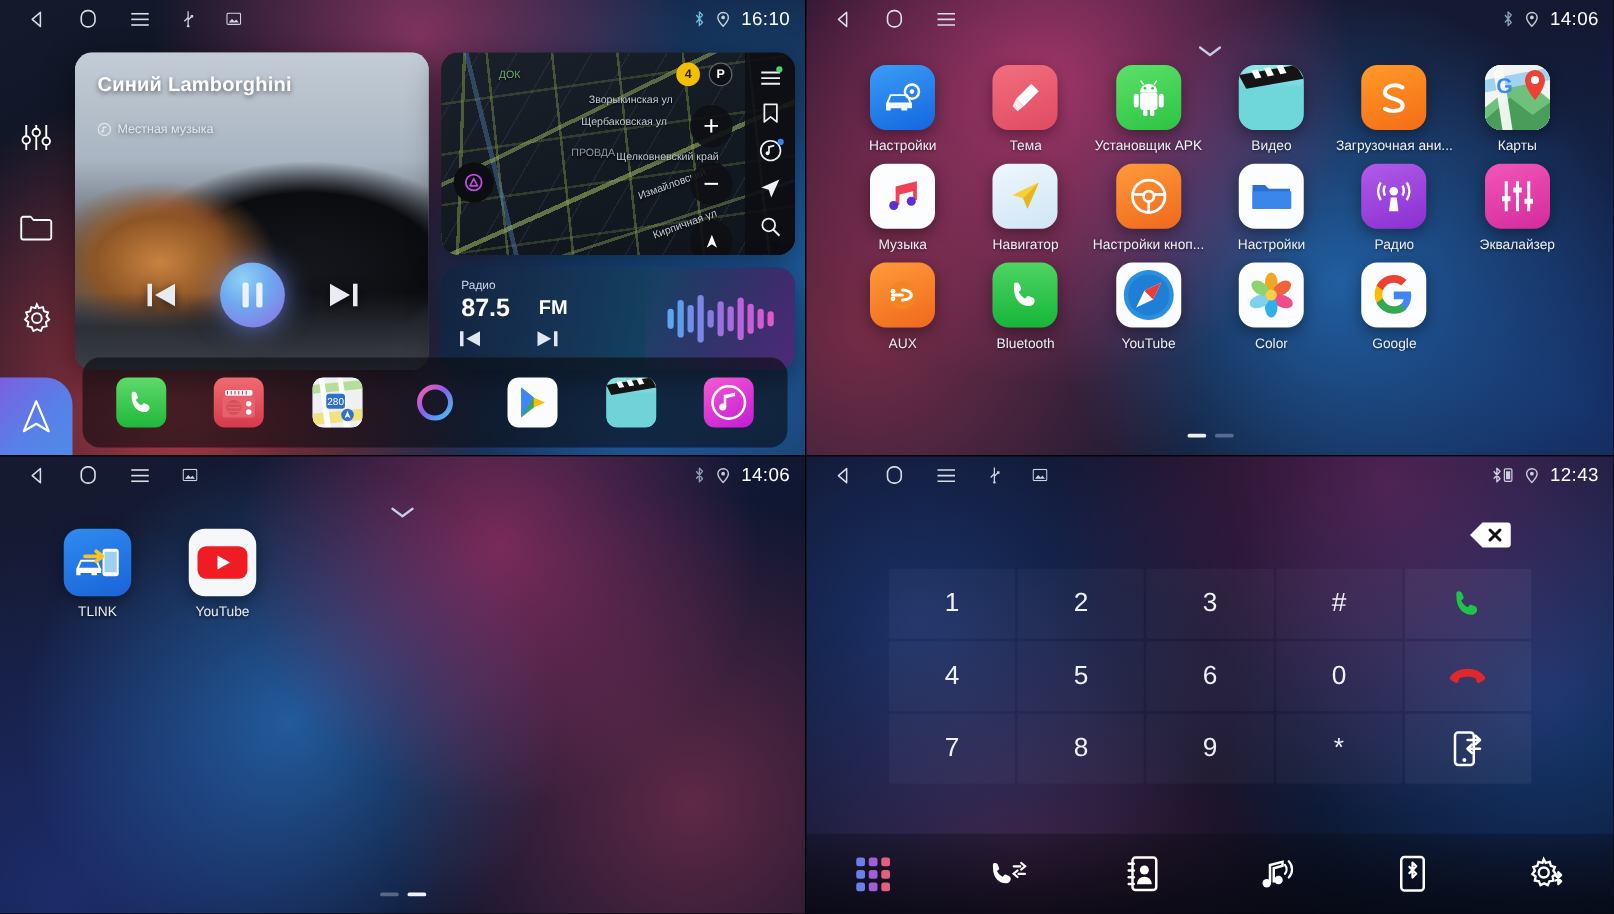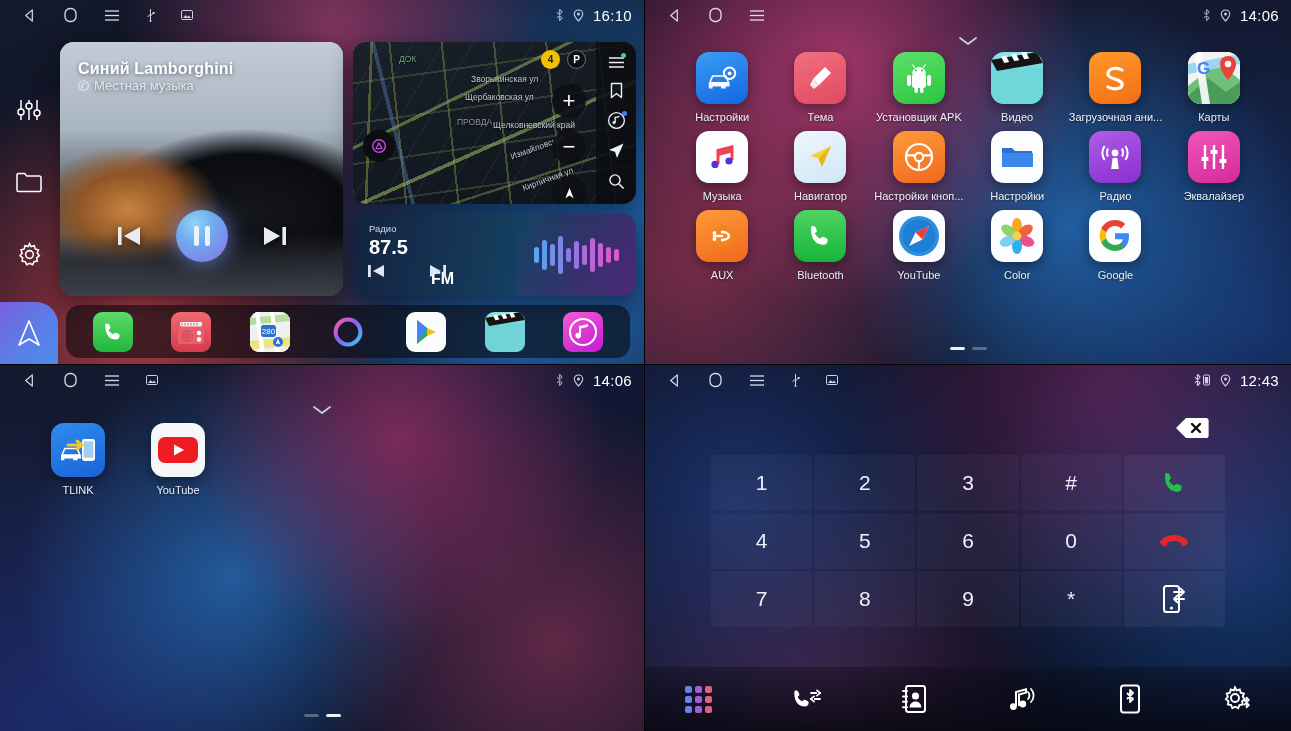--- a/index.html
+++ b/index.html
@@ -57,21 +57,21 @@
        radial-gradient(ellipse 60px 46px at 17% 62%, #d7c08a 0%, rgba(190,160,110,0) 72%),
        radial-gradient(ellipse 190px 110px at 66% 68%, #15171c 0%, #0b0c10 55%, rgba(10,10,14,0) 78%),
        radial-gradient(ellipse 80px 44px at 47% 76%, #d9b094 0%, rgba(200,160,130,0) 70%),
        radial-gradient(circle 22px at 73% 82%, #2f9bdc 0%, rgba(30,120,190,0) 75%),
        linear-gradient(180deg,#c3ccd6 0%,#a9b5c2 34%,#545a63 63%,#43474f 100%);
   }
   .album .shade { position:absolute; left:0; right:0; bottom:0; height:62px;
                   background:linear-gradient(180deg,rgba(40,43,50,0) 0%,rgba(40,43,50,.88) 45%,#3b3f47 100%); }
   .album .meta { position:absolute; left:18px; top:18px; z-index:3; text-shadow:0 1px 4px rgba(0,0,0,.5); }
   .album .title { color:#fff; font-size:16px; font-weight:bold; letter-spacing:.2px; }
-  .album .sub { color:#e2e6ec; font-size:13px; margin-top:0; display:flex; align-items:center; gap:5px; }
+  .album .sub { color:#e2e6ec; font-size:10px; margin-top:20px; display:flex; align-items:center; gap:5px; }
   .album .ctrls { position:absolute; left:0; right:0; bottom:34px; z-index:4;
                   display:flex; align-items:center; justify-content:center; gap:34px; }
   .ctrl { color:#e8ecf2; filter:drop-shadow(0 2px 4px rgba(0,0,0,.6)); cursor:pointer; }
   .playbtn { width:52px; height:52px; border-radius:50%;
      background:radial-gradient(circle at 36% 26%,#8fd2f5 0%,#6fa9f0 40%,#8a6fe4 100%);
      box-shadow:0 0 22px rgba(120,150,250,.75); display:flex; align-items:center;
      justify-content:center; gap:6px; }
   .playbtn i { width:5px; height:20px; background:#eaf2ff; border-radius:2px; display:block; }
 
   
@@ -106,29 +106,29 @@
   .map .pill.traffic { background:#f2c000; color:#2a2200; }
   .map .pill.park { background:rgba(14,16,20,.9); color:#fff; border:1px solid rgba(255,255,255,.35); }
   .map .alice { position:absolute; left:10px; bottom:42px; width:32px; height:32px; border-radius:50%;
                 background:#0b0d11; display:flex; align-items:center; justify-content:center; }
 
   
   .radio { background:linear-gradient(100deg,#12233f 0%,#163354 35%,#134160 60%,#1a2b4a 100%);
            position:relative; }
   .radio .lbl { position:absolute; left:16px; top:9px; color:#cdd9e8; font-size:9.5px; }
   .radio .freq { position:absolute; left:16px; top:22px; color:#fff; font-size:20px; font-weight:bold; }
-  .radio .band { position:absolute; left:78px; top:24px; color:#fff; font-size:16px; font-weight:bold;margin-top:32px; }
+  .radio .band { position:absolute; left:78px; top:24px; color:#fff; font-size:16px; font-weight:bold; }
   .radio .btns { position:absolute; left:14px; top:49px; display:flex; gap:44px; color:#dfe7f2; }
   .radio .eq { position:absolute; right:0; top:0; bottom:0; width:120px;
      background:linear-gradient(120deg,rgba(25,60,110,0) 0%, rgba(120,40,160,.55) 100%);
      display:flex; align-items:center; justify-content:center; gap:3px; border-radius:0 14px 14px 0; }
   .radio .eq b { width:5px; border-radius:3px; display:block; }
 
   
-  .p1-dock { position:absolute; left:66px; right:14px; bottom:6px; height:53px; z-index:18;
+  .p1-dock { position:absolute; left:66px; right:14px; bottom:6px; height:72px; z-index:18;
              background:rgba(10,11,16,.62); border-radius:14px; display:flex;
              align-items:center; gap:0; padding:0 8px; }
   .dockapp { flex:1; display:flex; align-items:center; justify-content:center; }
   .dockicon { width:40px; height:40px; border-radius:9px; display:flex; align-items:center;
               justify-content:center; overflow:hidden; position:relative; }
 
   
   .p2bg { position:absolute; inset:0;
     background:
       radial-gradient(circle at 30% 18%, rgba(196,62,120,.78) 0%, rgba(196,62,120,0) 45%),

